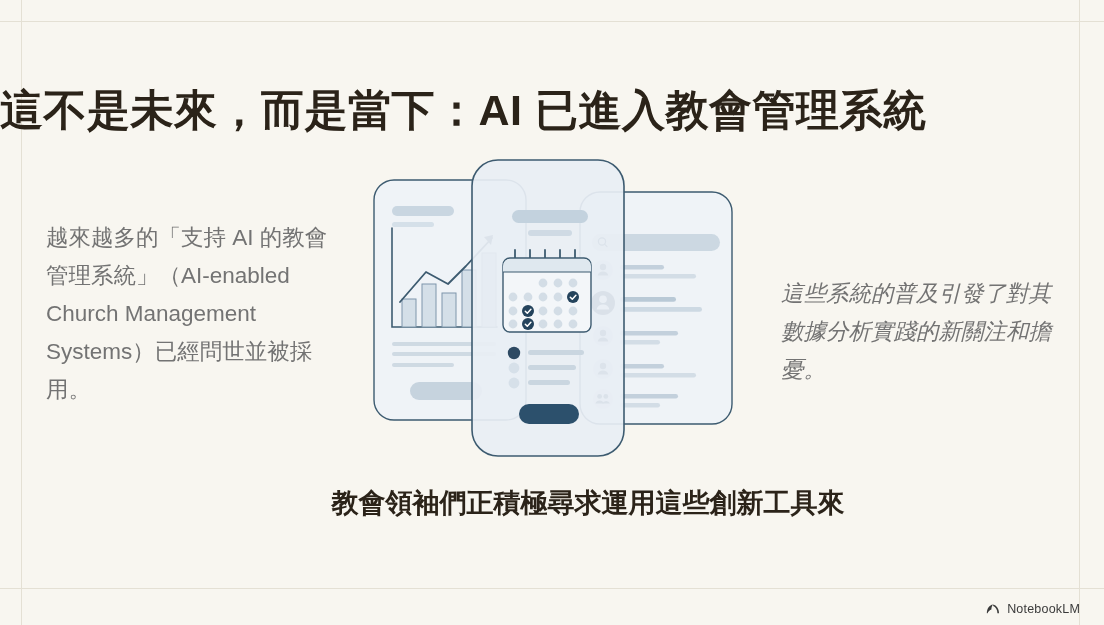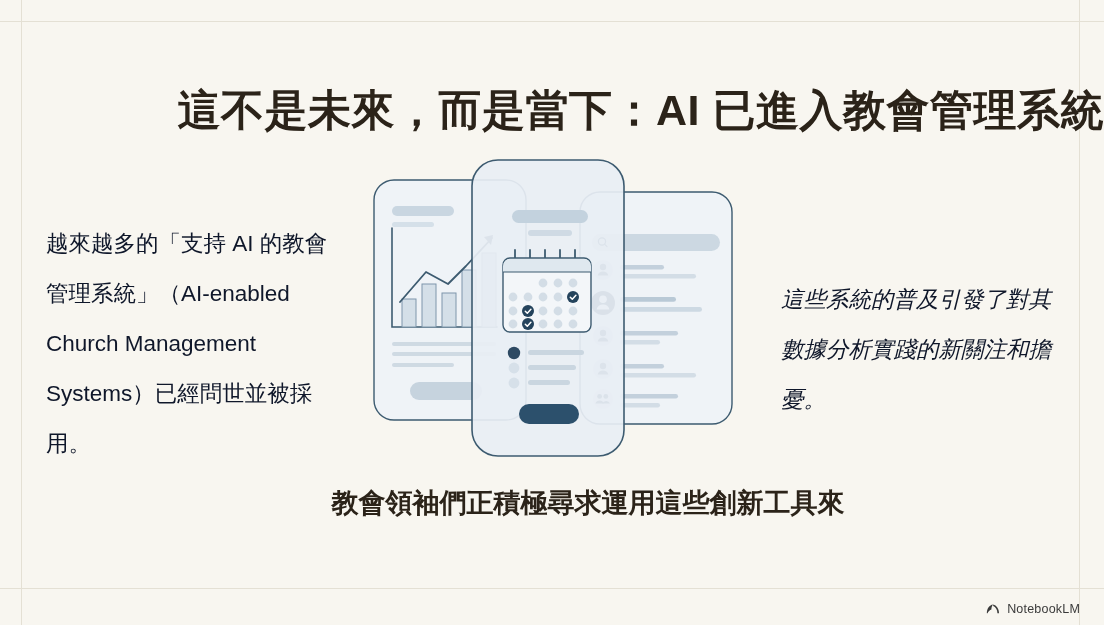--- a/index.html
+++ b/index.html
@@ -32,35 +32,35 @@
   .guide-h-bottom { left: 0;   top: 588px; width: 1104px; height: 1px; }
   .guide-v-left   { left: 21px; top: 0;    width: 1px;   height: 625px; }
   .guide-v-right  { left: 1079px; top: 0;  width: 1px;   height: 625px; }
 
   
   #title {
     position: absolute;
     left: 0;
     top: 52px;
     width: 1104px;
-    text-align: right;
+    text-align: left;
     font-size: 43px;
     line-height: 58px;
     font-weight: 700;
     color: #2b2319;
     letter-spacing: 0.5px;
     white-space: nowrap;
   }
 
   
   .side-text {
     position: absolute;
     font-size: 22.5px;
-    line-height: 50px;
-    color: #0f172a;
+    line-height: 38px;
+    color: #737373;
     font-weight: 400;
   }
   #text-left  { left: 46px;  top: 196px; width: 300px; }
   #text-right { left: 781px; top: 252px; width: 270px; font-style: italic; }
 
   
   #caption {
     position: absolute;
     left: 0;
     top: 481px;

